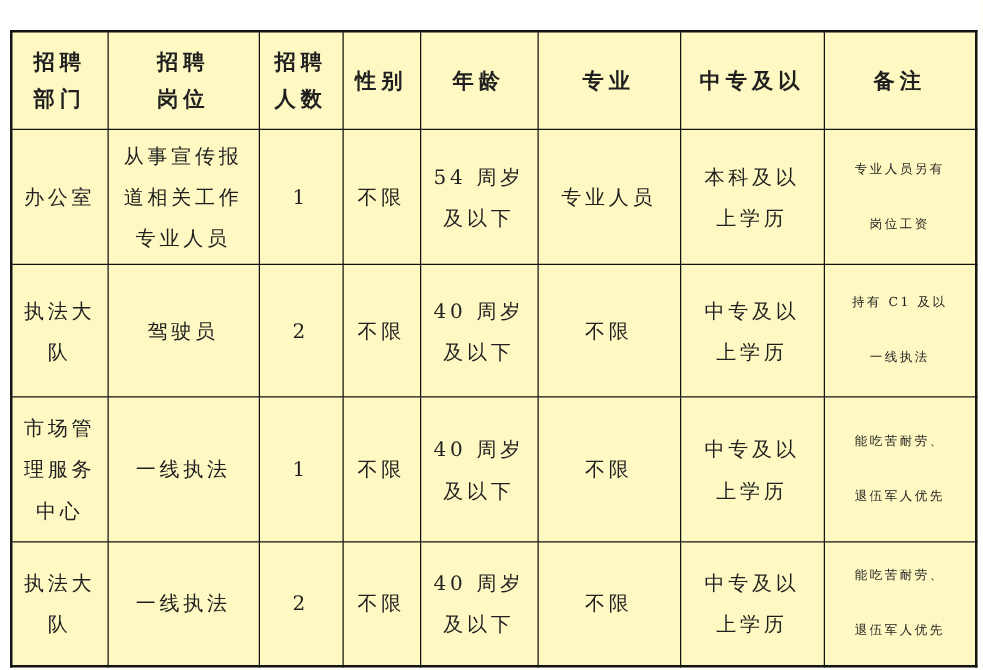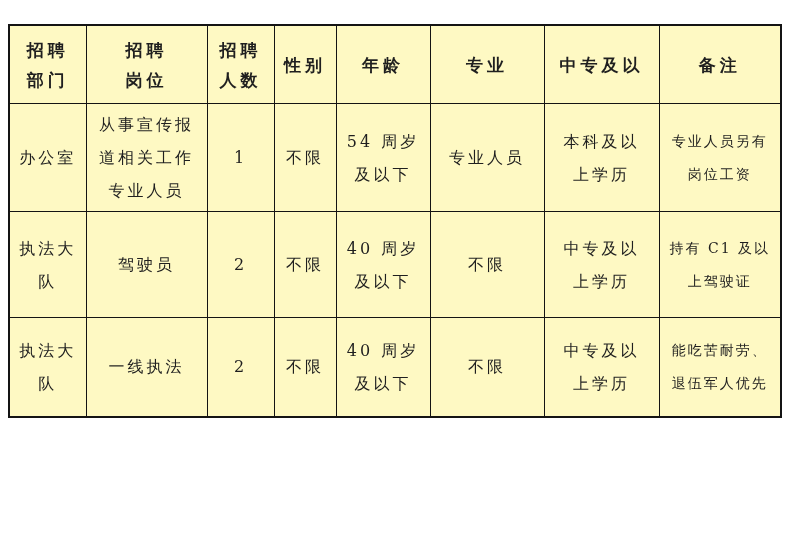--- a/index.html
+++ b/index.html
@@ -48,23 +48,23 @@
     letter-spacing: 4px;
     height: 73px;
   }
   tbody td {
     font-size: 16px;
     font-weight: 400;
     line-height: 33px;
     letter-spacing: 3px;
   }
   tbody td.remarks {
-    font-size: 14px;
+    font-size: 10px;
     letter-spacing: 2px;
-    line-height: 33px;
+    line-height: 44px;
   }
   tr.row-1 { height: 108px; }
   tr.row-2 { height: 106px; }
   tr.row-3 { height: 116px; }
   tr.row-4 { height: 99px; }
 </style>
 </head>
 <body>
 
 <div class="sheet">
@@ -115,21 +115,36 @@
 队</td>
         <td>驾驶员</td>
         <td>2</td>
         <td>不限</td>
         <td>40 周岁
 及以下</td>
         <td>不限</td>
         <td>中专及以
 上学历</td>
         <td class="remarks">持有 C1 及以
-上驾驶证</td>
+一线执法</td>
+      </tr>
+      <tr class="row-3">
+        <td>市场管
+理服务
+中心</td>
+        <td>一线执法</td>
+        <td>1</td>
+        <td>不限</td>
+        <td>40 周岁
+及以下</td>
+        <td>不限</td>
+        <td>中专及以
+上学历</td>
+        <td class="remarks">能吃苦耐劳、
+退伍军人优先</td>
       </tr>
       <tr class="row-4">
         <td>执法大
 队</td>
         <td>一线执法</td>
         <td>2</td>
         <td>不限</td>
         <td>40 周岁
 及以下</td>
         <td>不限</td>

